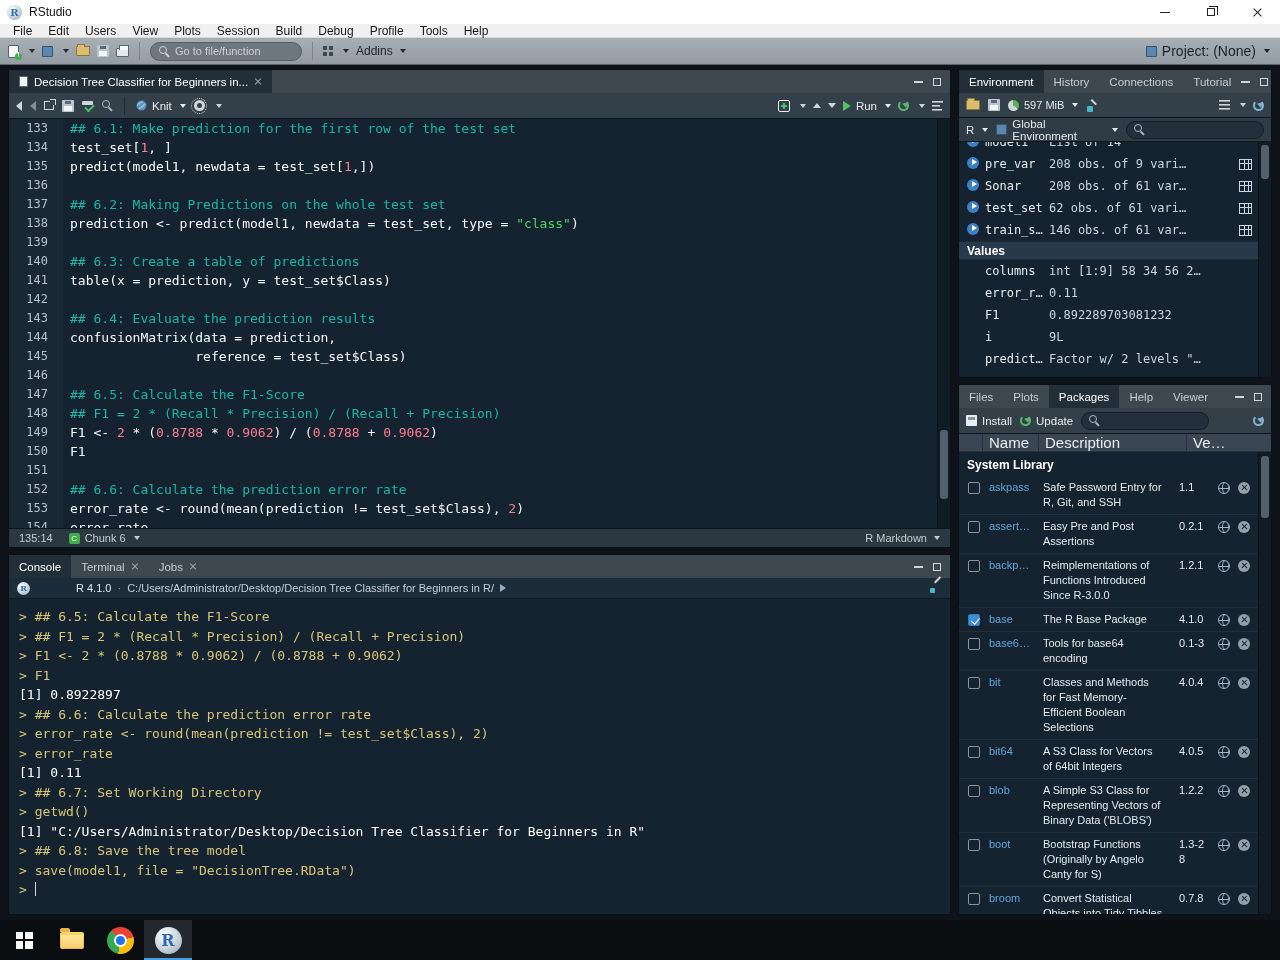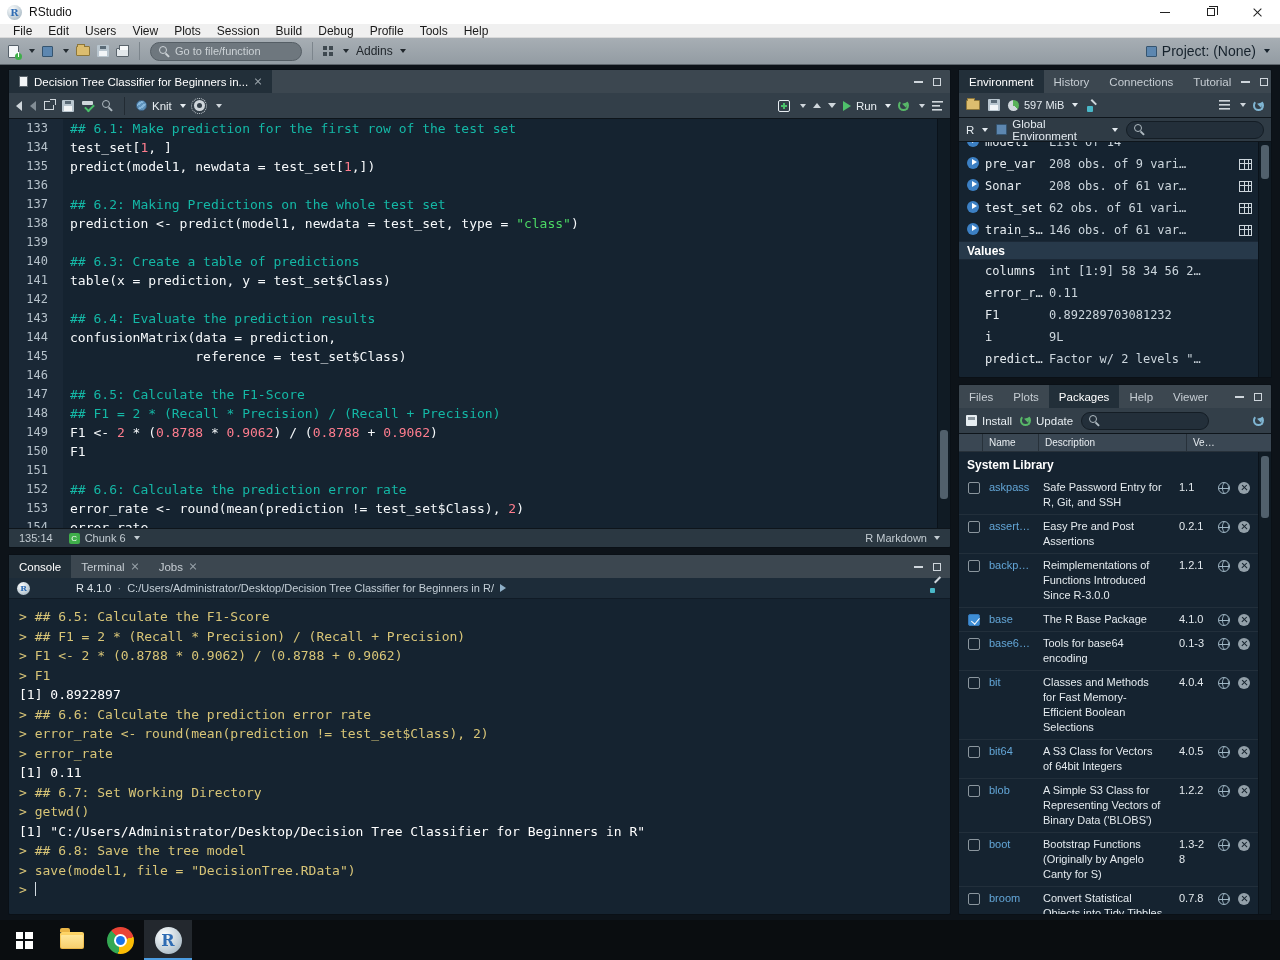--- a/index.html
+++ b/index.html
@@ -164,21 +164,21 @@
   .grid-icon { width:13px; height:11px; border:1px solid #cdd6dc; flex:none; margin-left:6px;
     background:linear-gradient(#cdd6dc,#cdd6dc) 0 3px/100% 1px no-repeat, linear-gradient(#cdd6dc,#cdd6dc) 4px 0/1px 100% no-repeat, linear-gradient(#cdd6dc,#cdd6dc) 8px 0/1px 100% no-repeat; }
   .env-header { height:19px; background:#27394a; border-top:1px solid #1b2836; border-bottom:1px solid #1b2836; color:#ffffff; font-weight:bold; font-size:12px; display:flex; align-items:center; padding:0 8px; }
 
   
   .pkg-toolbar { height:26px; }
   .pkg-btn { display:flex; align-items:center; gap:5px; font-size:11.5px; color:#e7edf1; }
   .pkg-box-ic { width:11px; height:11px; background:#e7edf1; border-radius:1px; position:relative; }
   .pkg-box-ic::after { content:""; position:absolute; left:2px; top:2px; width:7px; height:3px; background:#8a959d; }
   .pkg-search { width:128px; }
-  .pkg-colheader { height:18px; background:#3a4753; border-bottom:1px solid #27313a; display:flex; align-items:flex-start; font-size:10px; color:#e8edf1; flex:none; }
+  .pkg-colheader { height:18px; background:#3a4753; border-bottom:1px solid #27313a; display:flex; align-items:flex-start; font-size:15px; color:#e8edf1; flex:none; }
   .pkg-colheader span { border-right:1px solid #27313a; height:100%; display:flex; align-items:center; padding:0 6px; }
   .col-check { width:24px; flex:none; }
   .col-name { width:56px; flex:none; }
   .col-desc { flex:1; }
   .col-ver { width:84px; flex:none; border-right:none !important; }
   .pkg-body { flex:1; position:relative; overflow:hidden; min-height:0; }
   .pkg-list { position:absolute; inset:0 13px 0 0; overflow:hidden; }
   .pkg-section { padding:6px 8px 4px; font-weight:bold; font-size:12px; color:#ffffff; }
   .pkg-row { display:flex; align-items:flex-start; padding:4px 6px 4px 6px; border-bottom:1px solid #222f3b; }
   .checkbox { width:12px; height:12px; border:1px solid #8b969e; border-radius:2px; position:relative; flex:none; margin:2px 9px 0 3px; }

